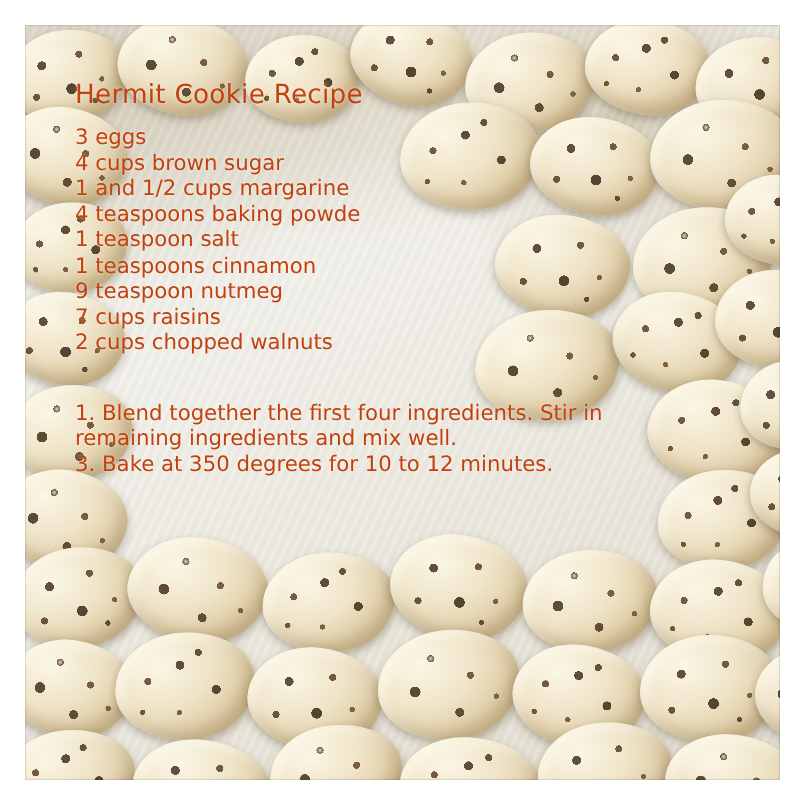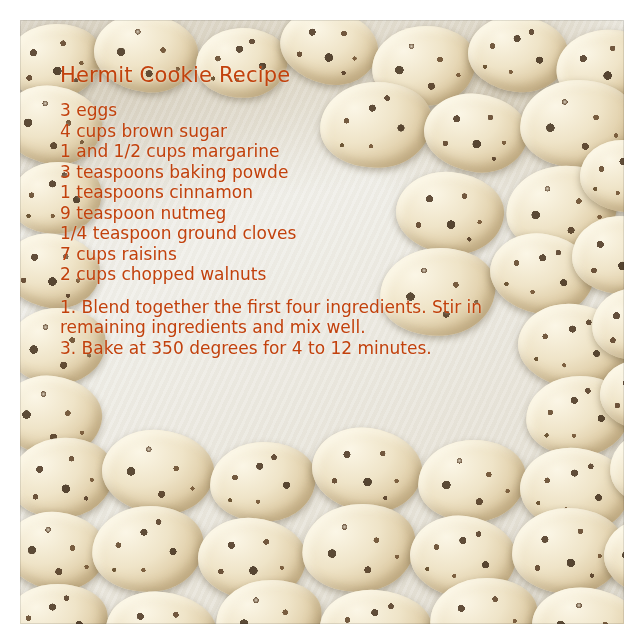--- a/index.html
+++ b/index.html
@@ -111,21 +111,21 @@
     line-height: 26px;
     margin-bottom: 12px;
     letter-spacing: .2px;
   }
   .ingredient, .step {
     font-size: 17px;
     line-height: 20.5px;
     white-space: pre-wrap;
   }
   #ingredients { margin-bottom: 0; }
-  #steps { margin-top: 12px; }
+  #steps { margin-top: 36px; }
   .step { margin-bottom: 0; }
 </style>
 </head>
 <body>
 
 <div id="poster">
 
   <div id="photo">
     <div class="paper"></div>
 
@@ -276,28 +276,28 @@
 
   <div id="frame-shadow"></div>
 
   <div id="recipe">
     <div id="recipe-title">Hermit Cookie Recipe</div>
 
     <div id="ingredients">
       <div class="ingredient">3 eggs</div>
       <div class="ingredient">4 cups brown sugar</div>
       <div class="ingredient">1 and 1/2 cups margarine</div>
-      <div class="ingredient">3 teaspoons baking powde</div>
+      <div class="ingredient">4 teaspoons baking powde</div>
+      <div class="ingredient">1 teaspoon salt</div>
       <div class="ingredient">1 teaspoons cinnamon</div>
       <div class="ingredient">9 teaspoon nutmeg</div>
-      <div class="ingredient">1/4 teaspoon ground cloves</div>
       <div class="ingredient">7 cups raisins</div>
       <div class="ingredient">2 cups chopped walnuts</div>
     </div>
 
     <div id="steps">
       <div class="step">1. Blend together the first four ingredients. Stir in
 remaining ingredients and mix well.</div>
-      <div class="step">3. Bake at 350 degrees for 4 to 12 minutes.</div>
+      <div class="step">3. Bake at 350 degrees for 10 to 12 minutes.</div>
     </div>
   </div>
 
 </div>
 
 </body></html>

